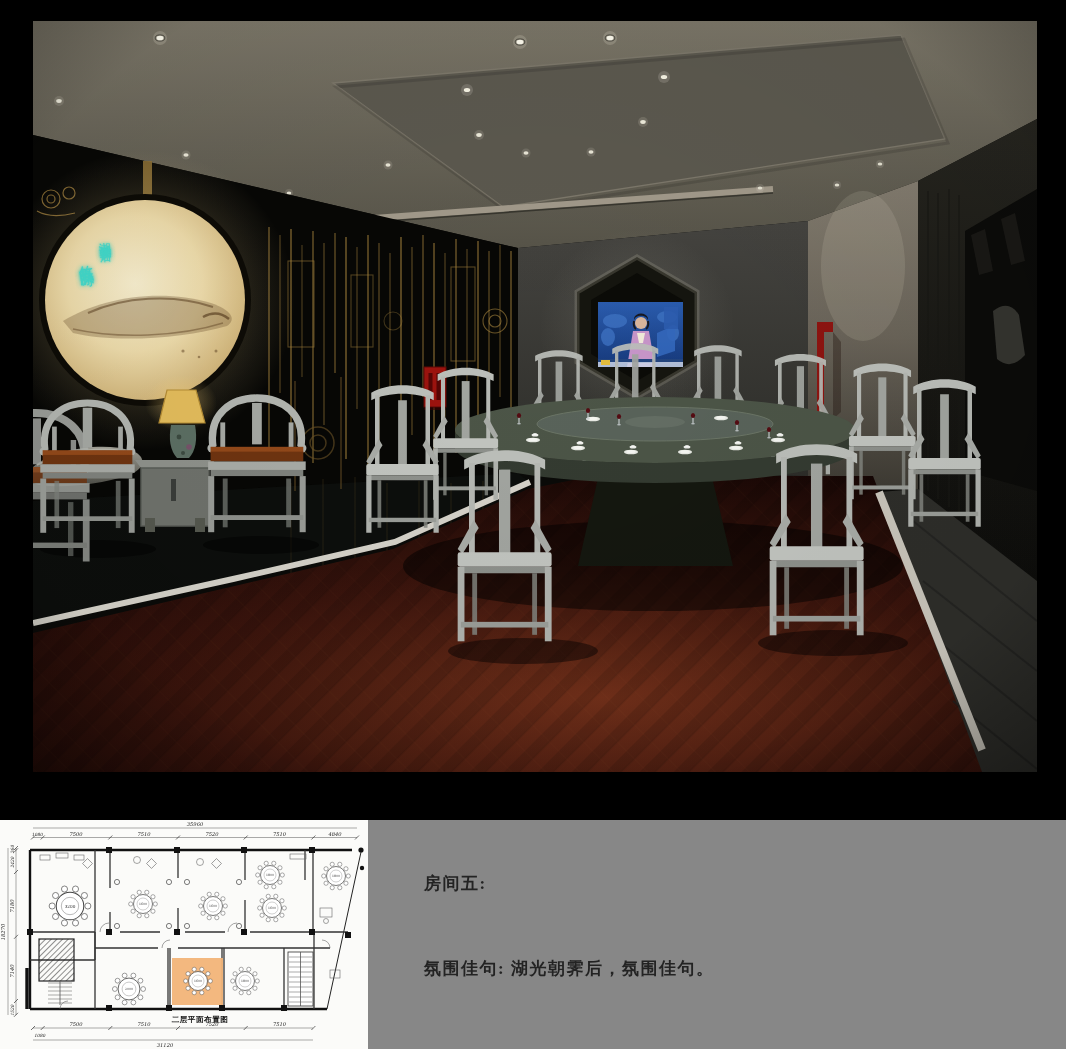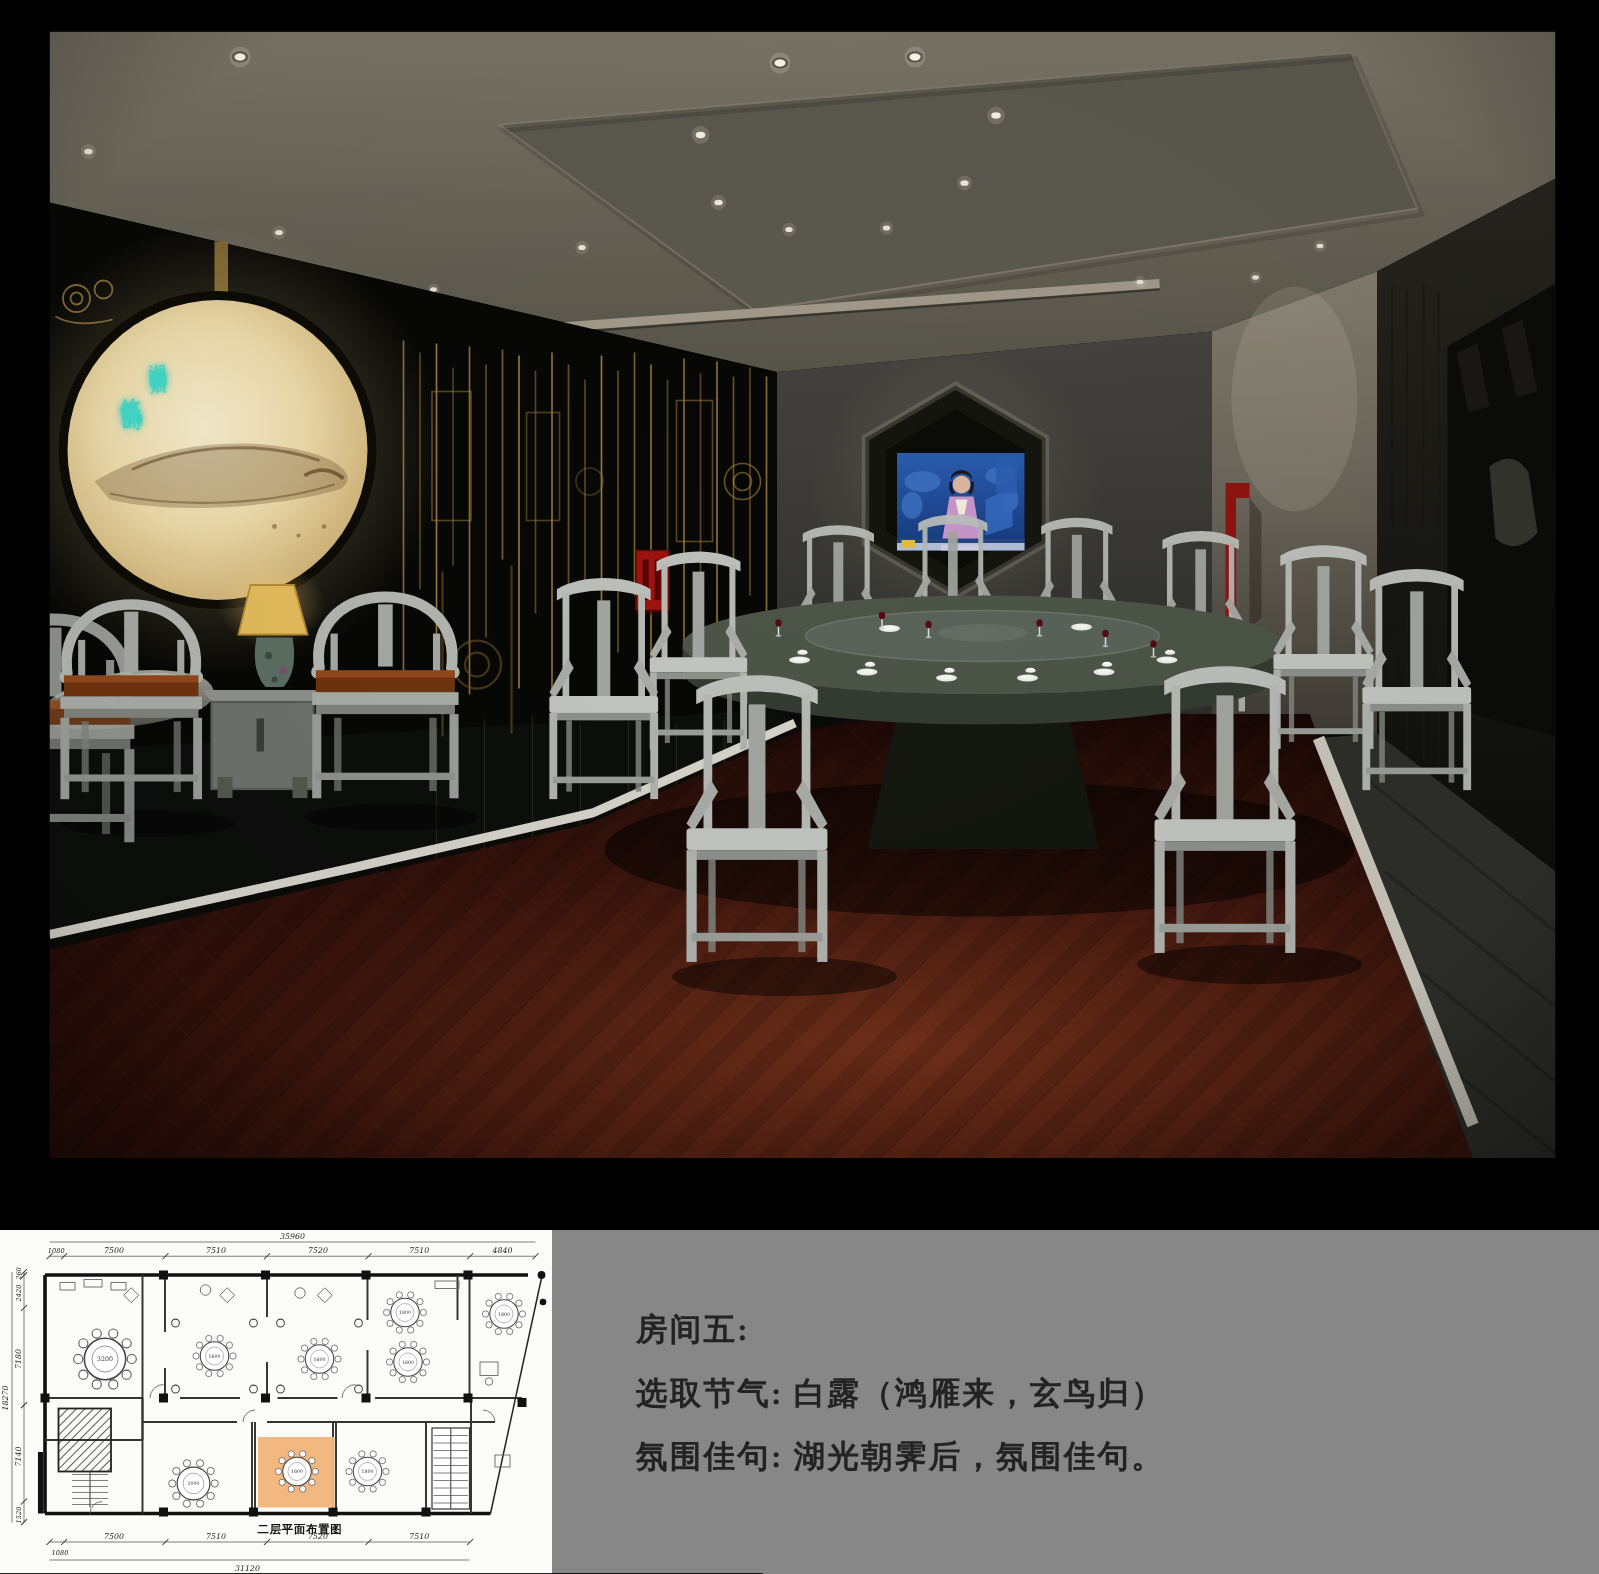--- a/index.html
+++ b/index.html
@@ -13,21 +13,21 @@
   
   .calli{position:absolute;writing-mode:vertical-rl;color:#41d1c3;
          font-family:"Liberation Serif","DejaVu Serif",serif;
          text-shadow:0 0 5px rgba(65,209,195,.85),0 0 2px rgba(65,209,195,.9);
          letter-spacing:2px;user-select:none;}
   .calli1{left:62px;top:212px;font-size:12px;transform:rotate(-5deg);}
   .calli2{left:42px;top:233px;font-size:14px;transform:rotate(-7deg);}
   
   .plan-panel{position:absolute;left:0;top:820px;width:368px;height:229px;background:#fbfbf9;}
   .caption-panel{position:absolute;left:368px;top:820px;width:698px;height:229px;background:#878787;}
-  .caption-line{position:absolute;left:56px;color:#232323;font-size:21px;font-weight:700;
+  .caption-line{position:absolute;left:56px;color:#232323;font-size:17px;font-weight:700;
                 font-family:"Liberation Serif","DejaVu Serif",serif;letter-spacing:1.5px;white-space:pre;}
   .cl1{top:52px;} .cl2{top:95px;} .cl3{top:137px;}
   
   .dim{font-family:"DejaVu Serif",serif;font-style:italic;font-size:5.2px;fill:#222;}
   .dim-s{font-size:4.4px;}
   .tbl{font-family:"DejaVu Serif",serif;font-size:3.1px;fill:#333;}
   .tbl-b{font-size:4.2px;}
   .plan-title{font-family:"Liberation Sans",sans-serif;font-size:7.6px;font-weight:bold;fill:#111;letter-spacing:.5px;}
 </style>
 </head>
@@ -654,17 +654,16 @@
         <text class="dim" x="279.5" y="206" text-anchor="middle">7510</text>
         <line x1="33" y1="220" x2="313" y2="220" stroke="#555" stroke-width="0.5"></line>
         <text class="dim dim-s" x="40" y="216.5" text-anchor="middle">1080</text>
         <text class="dim" x="165" y="227" text-anchor="middle">31120</text>
       </g>
     </svg>
   </div>
 
   <div class="caption-panel">
     <div class="caption-line cl1">房间五:</div>
-    <div class="caption-line cl2">选取节气: 白露（鸿雁来，玄鸟归）</div>
     <div class="caption-line cl3">氛围佳句: 湖光朝霁后，氛围佳句。</div>
   </div>
 
 </div>
 
 </body></html>

